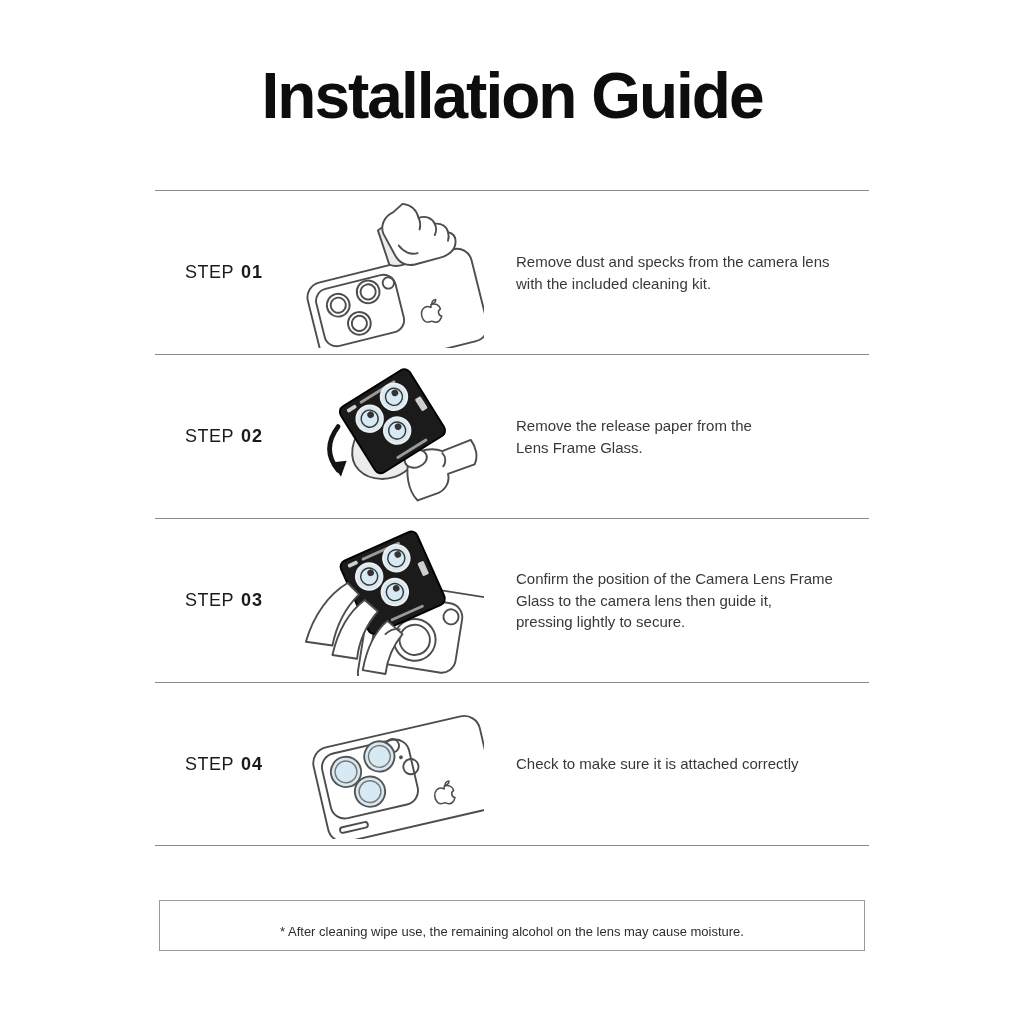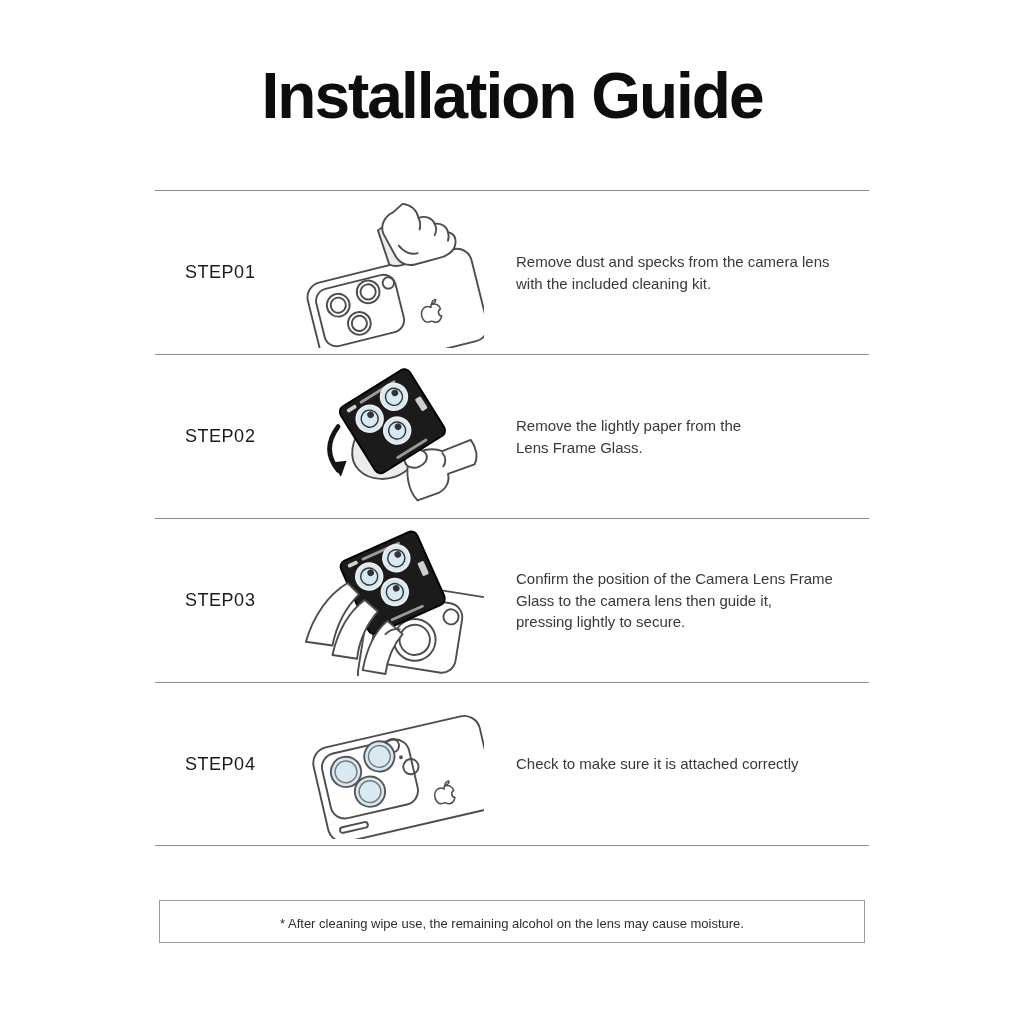--- a/index.html
+++ b/index.html
@@ -39,22 +39,22 @@
   }
   .step-label{
     width:118px;
     flex:none;
     font-size:18px;
     color:#1a1a1a;
     letter-spacing:0.5px;
     white-space:nowrap;
   }
   .step-label .num{
-    font-weight:400;
-    margin-left:0;
+    font-weight:700;
+    margin-left:7px;
     letter-spacing:1px;
     text-align:center;
   }
   .step-figure{
     width:182px;
     height:152px;
     flex:none;
     display:flex;
     align-items:center;
     justify-content:center;
@@ -63,21 +63,21 @@
     margin-left:31px;
     font-size:15px;
     line-height:21.5px;
     color:#383838;
   }
   .footer-note{
     width:706px;
     margin:54px auto 0 auto;
     border:1px solid #9a9a9a;
     box-sizing:border-box;
-    padding:13px 10px 8px 10px;
+    padding:21px 10px 8px 10px;
     text-align:center;
     font-size:13px;
     line-height:19.5px;
     color:#2e2e2e;
   }
   svg{display:block;}
 </style>
 </head>
 <body>
 
@@ -153,21 +153,21 @@
                 <circle cx="92" cy="70" r="9" fill="none" stroke="#333333" stroke-width="1.5"></circle>
                 <circle cx="95" cy="67" r="3.5" fill="#333333"></circle>
               </g>
             </g>
             <path d="M36 64 q-18 24 0 46" stroke="#141414" stroke-width="5"></path>
             <path d="M29 102 l10 15 l6 -17 z" fill="#141414" stroke="none"></path>
           </g>
         </svg>
       </div>
       <div class="step-desc">
-        <div>Remove the lightly paper from the</div>
+        <div>Remove the release paper from the</div>
         <div>Lens Frame Glass.</div>
       </div>
     </div>
 
     <div class="step-row">
       <div class="step-label">
         <span>STEP</span><span class="num">03</span>
       </div>
       <div class="step-figure">
         <svg width="180" height="150" viewBox="0 0 190 150">

